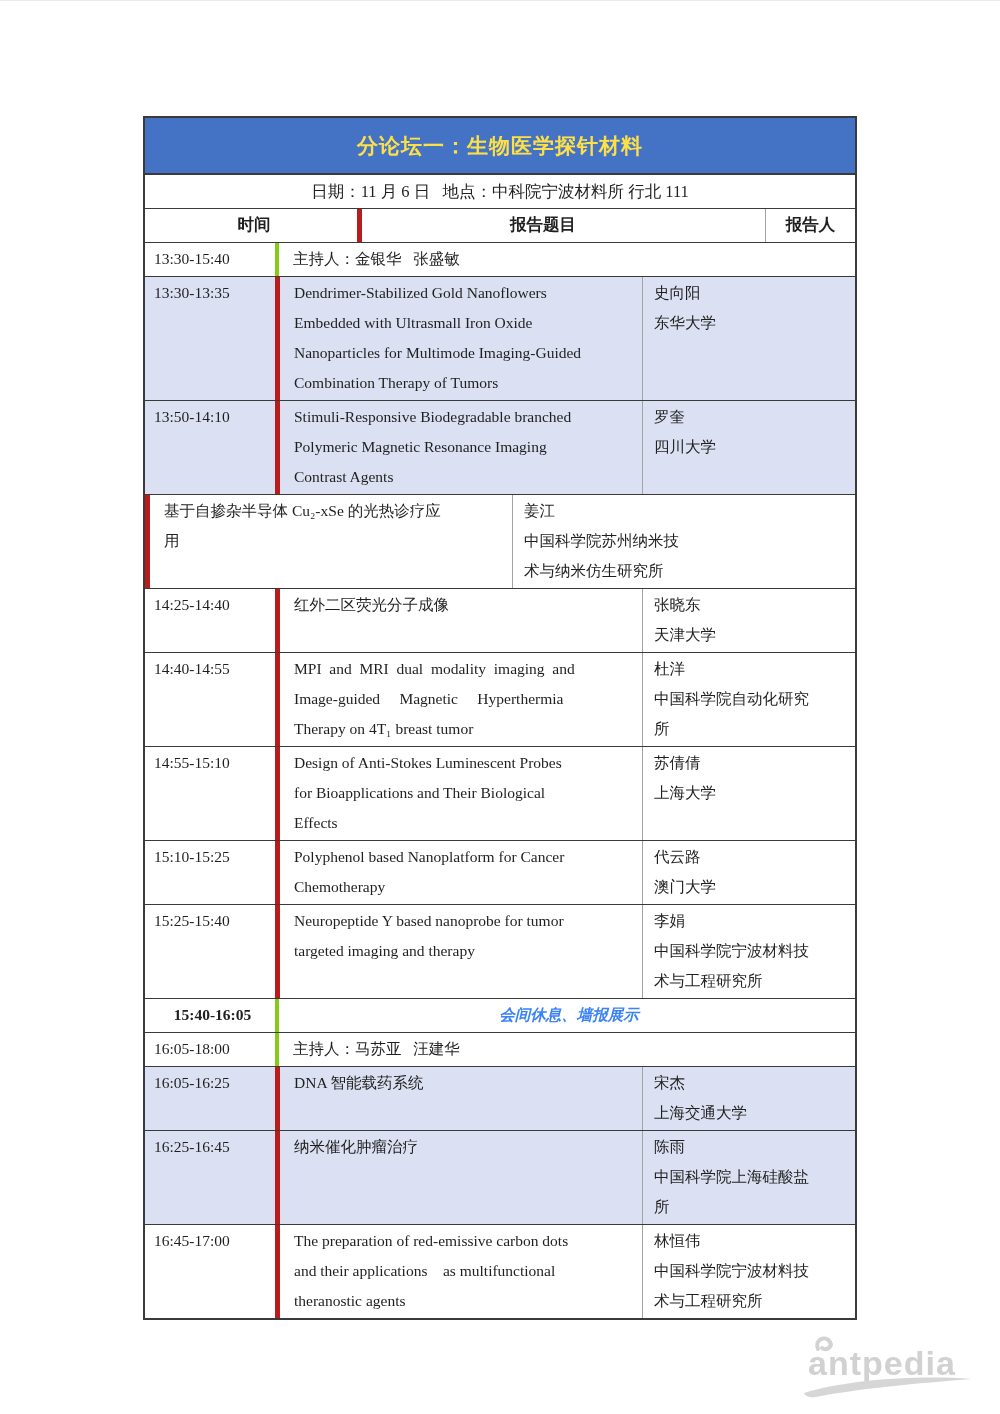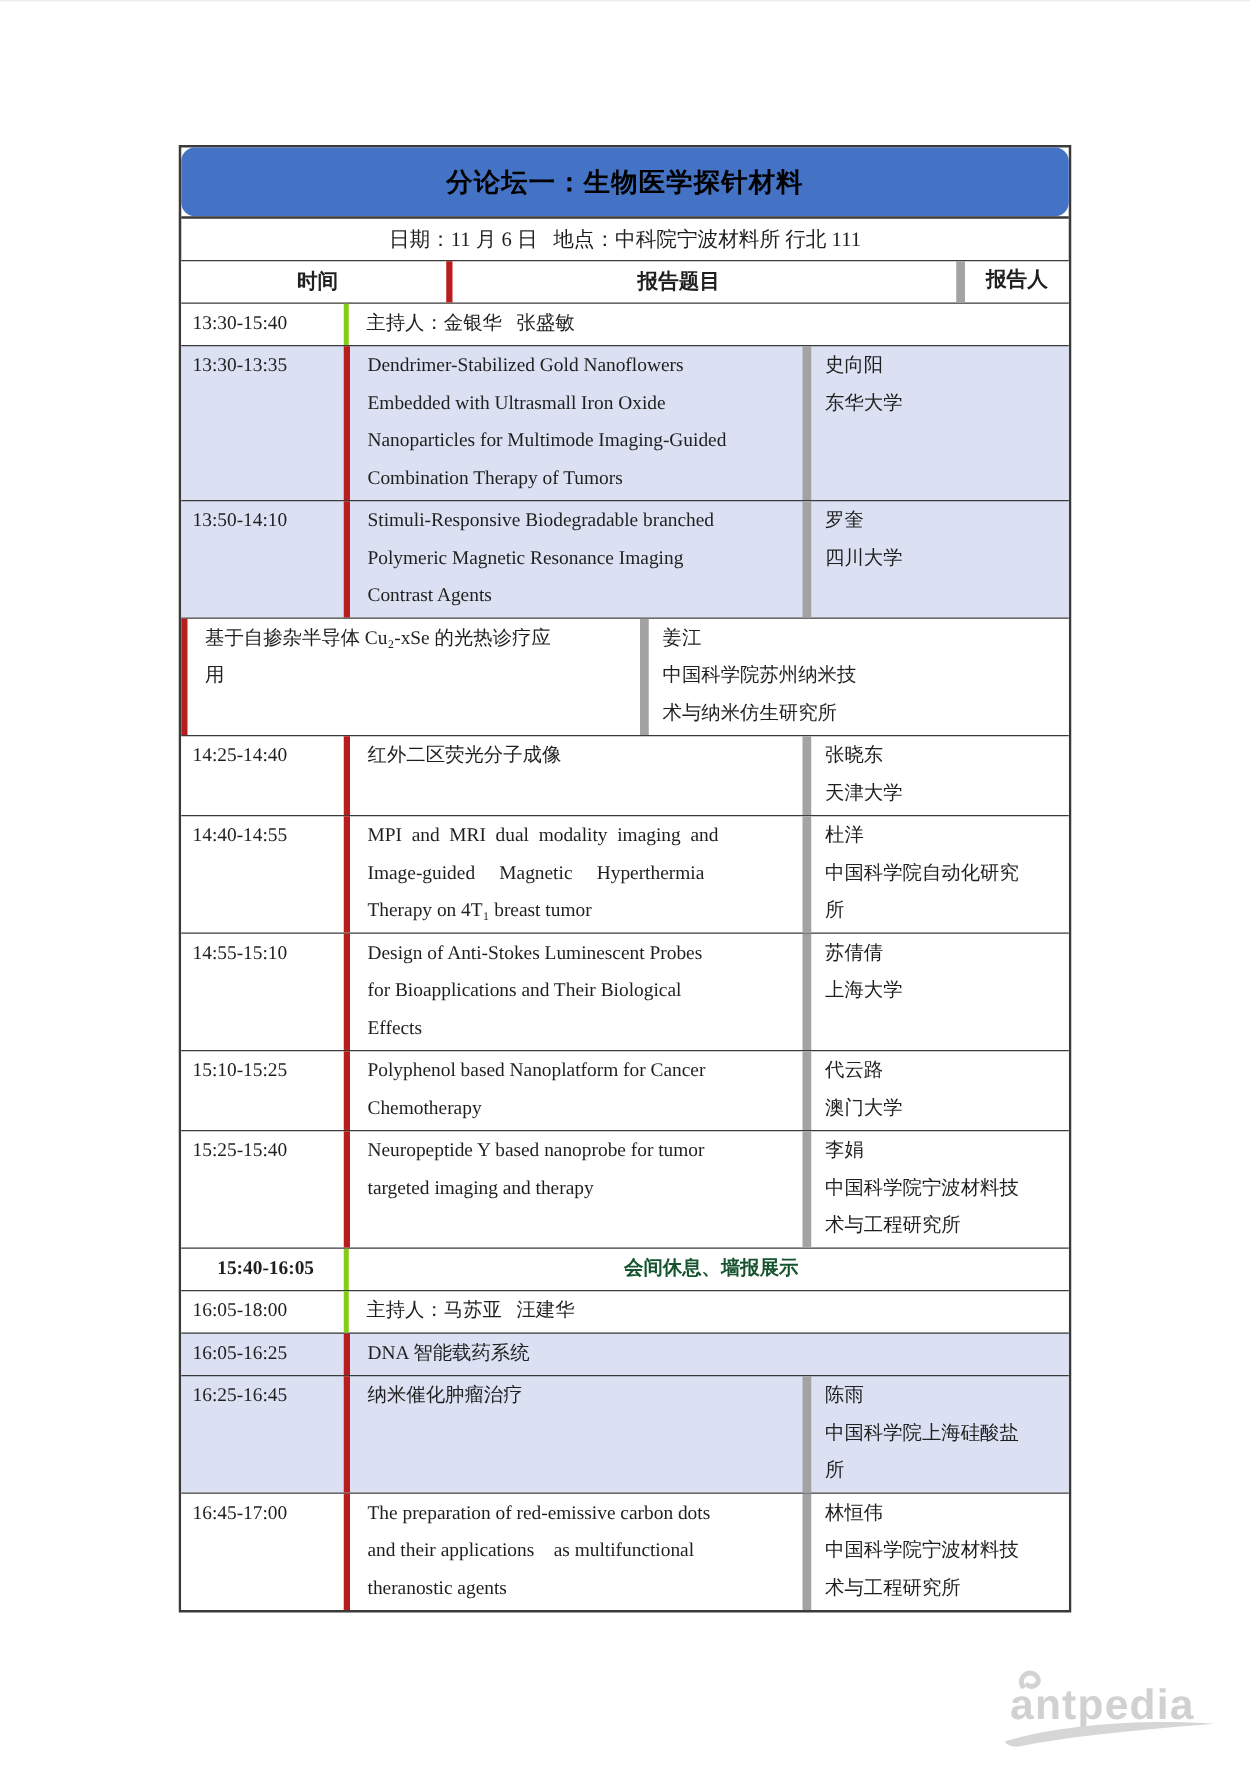--- a/index.html
+++ b/index.html
@@ -13,26 +13,25 @@
     overflow:hidden;
     border-top:1px solid #ececec;
   }
   .agenda {
     position:absolute; left:143px; top:115px; width:714px;
     border:2px solid #3a3a3a;
   }
   .forum-title {
     height:55px;
     background:#4472c4;
-    color:#000000;
+    color:#fde047;
     font-weight:bold;
     font-size:21px;
     display:flex; align-items:center; justify-content:center;
     letter-spacing:1px;
-    border-radius:11px;
   }
   .date-row {
     height:35px;
     border-top:2px solid #3a3a3a;
     display:flex; align-items:center; justify-content:center;
     font-weight:normal; font-size:16.5px;
     white-space:pre;
   }
   .row {
     display:flex;
@@ -50,23 +49,22 @@
     width:130px; flex:0 0 130px;
     padding-left:9px; padding-right:4px;
   }
   .cell.title-col {
     width:367px; flex:0 0 367px;
     border-left:5px solid #b91c1c;
     padding-left:14px;
   }
   .cell.speaker-col {
     flex:1 1 auto;
-    border-left:7px solid #a3a3a3;
+    border-left:1px solid #a3a3a3;
     padding-left:11px;
-    font-family:Liberation Mono, monospace;
   }
   .cell.merged {
     flex:1 1 auto;
     border-left:4px solid #84cc16;
     padding-left:14px;
   }
   .row.header-row { min-height:33px; }
   .row.header-row .cell {
     font-weight:bold; font-size:16.5px;
     text-align:center; padding-left:10px;margin-left:41px;
@@ -162,29 +160,31 @@
         <div class="row talk">
           <div class="cell time">15:25-15:40</div>
           <div class="cell title-col">Neuropeptide Y based nanoprobe for tumor
 targeted imaging and therapy</div>
           <div class="cell speaker-col">李娟
 中国科学院宁波材料技
 术与工程研究所</div>
         </div>
         <div class="row break-row">
           <div class="cell time">15:40-16:05</div>
-          <div class="cell merged" style="color: #14532d;">会间休息、墙报展示</div>
+          <div class="cell merged" style="color: #3b82f6; font-style: italic;">会间休息、墙报展示</div>
         </div>
         <div class="row chair">
           <div class="cell time">16:05-18:00</div>
           <div class="cell merged">主持人：马苏亚   汪建华</div>
         </div>
         <div class="row shaded talk">
           <div class="cell time">16:05-16:25</div>
           <div class="cell title-col">DNA 智能载药系统</div>
+          <div class="cell speaker-col">宋杰
+上海交通大学</div>
         </div>
         <div class="row shaded talk">
           <div class="cell time">16:25-16:45</div>
           <div class="cell title-col">纳米催化肿瘤治疗</div>
           <div class="cell speaker-col">陈雨
 中国科学院上海硅酸盐
 所</div>
         </div>
         <div class="row talk">
           <div class="cell time">16:45-17:00</div>

